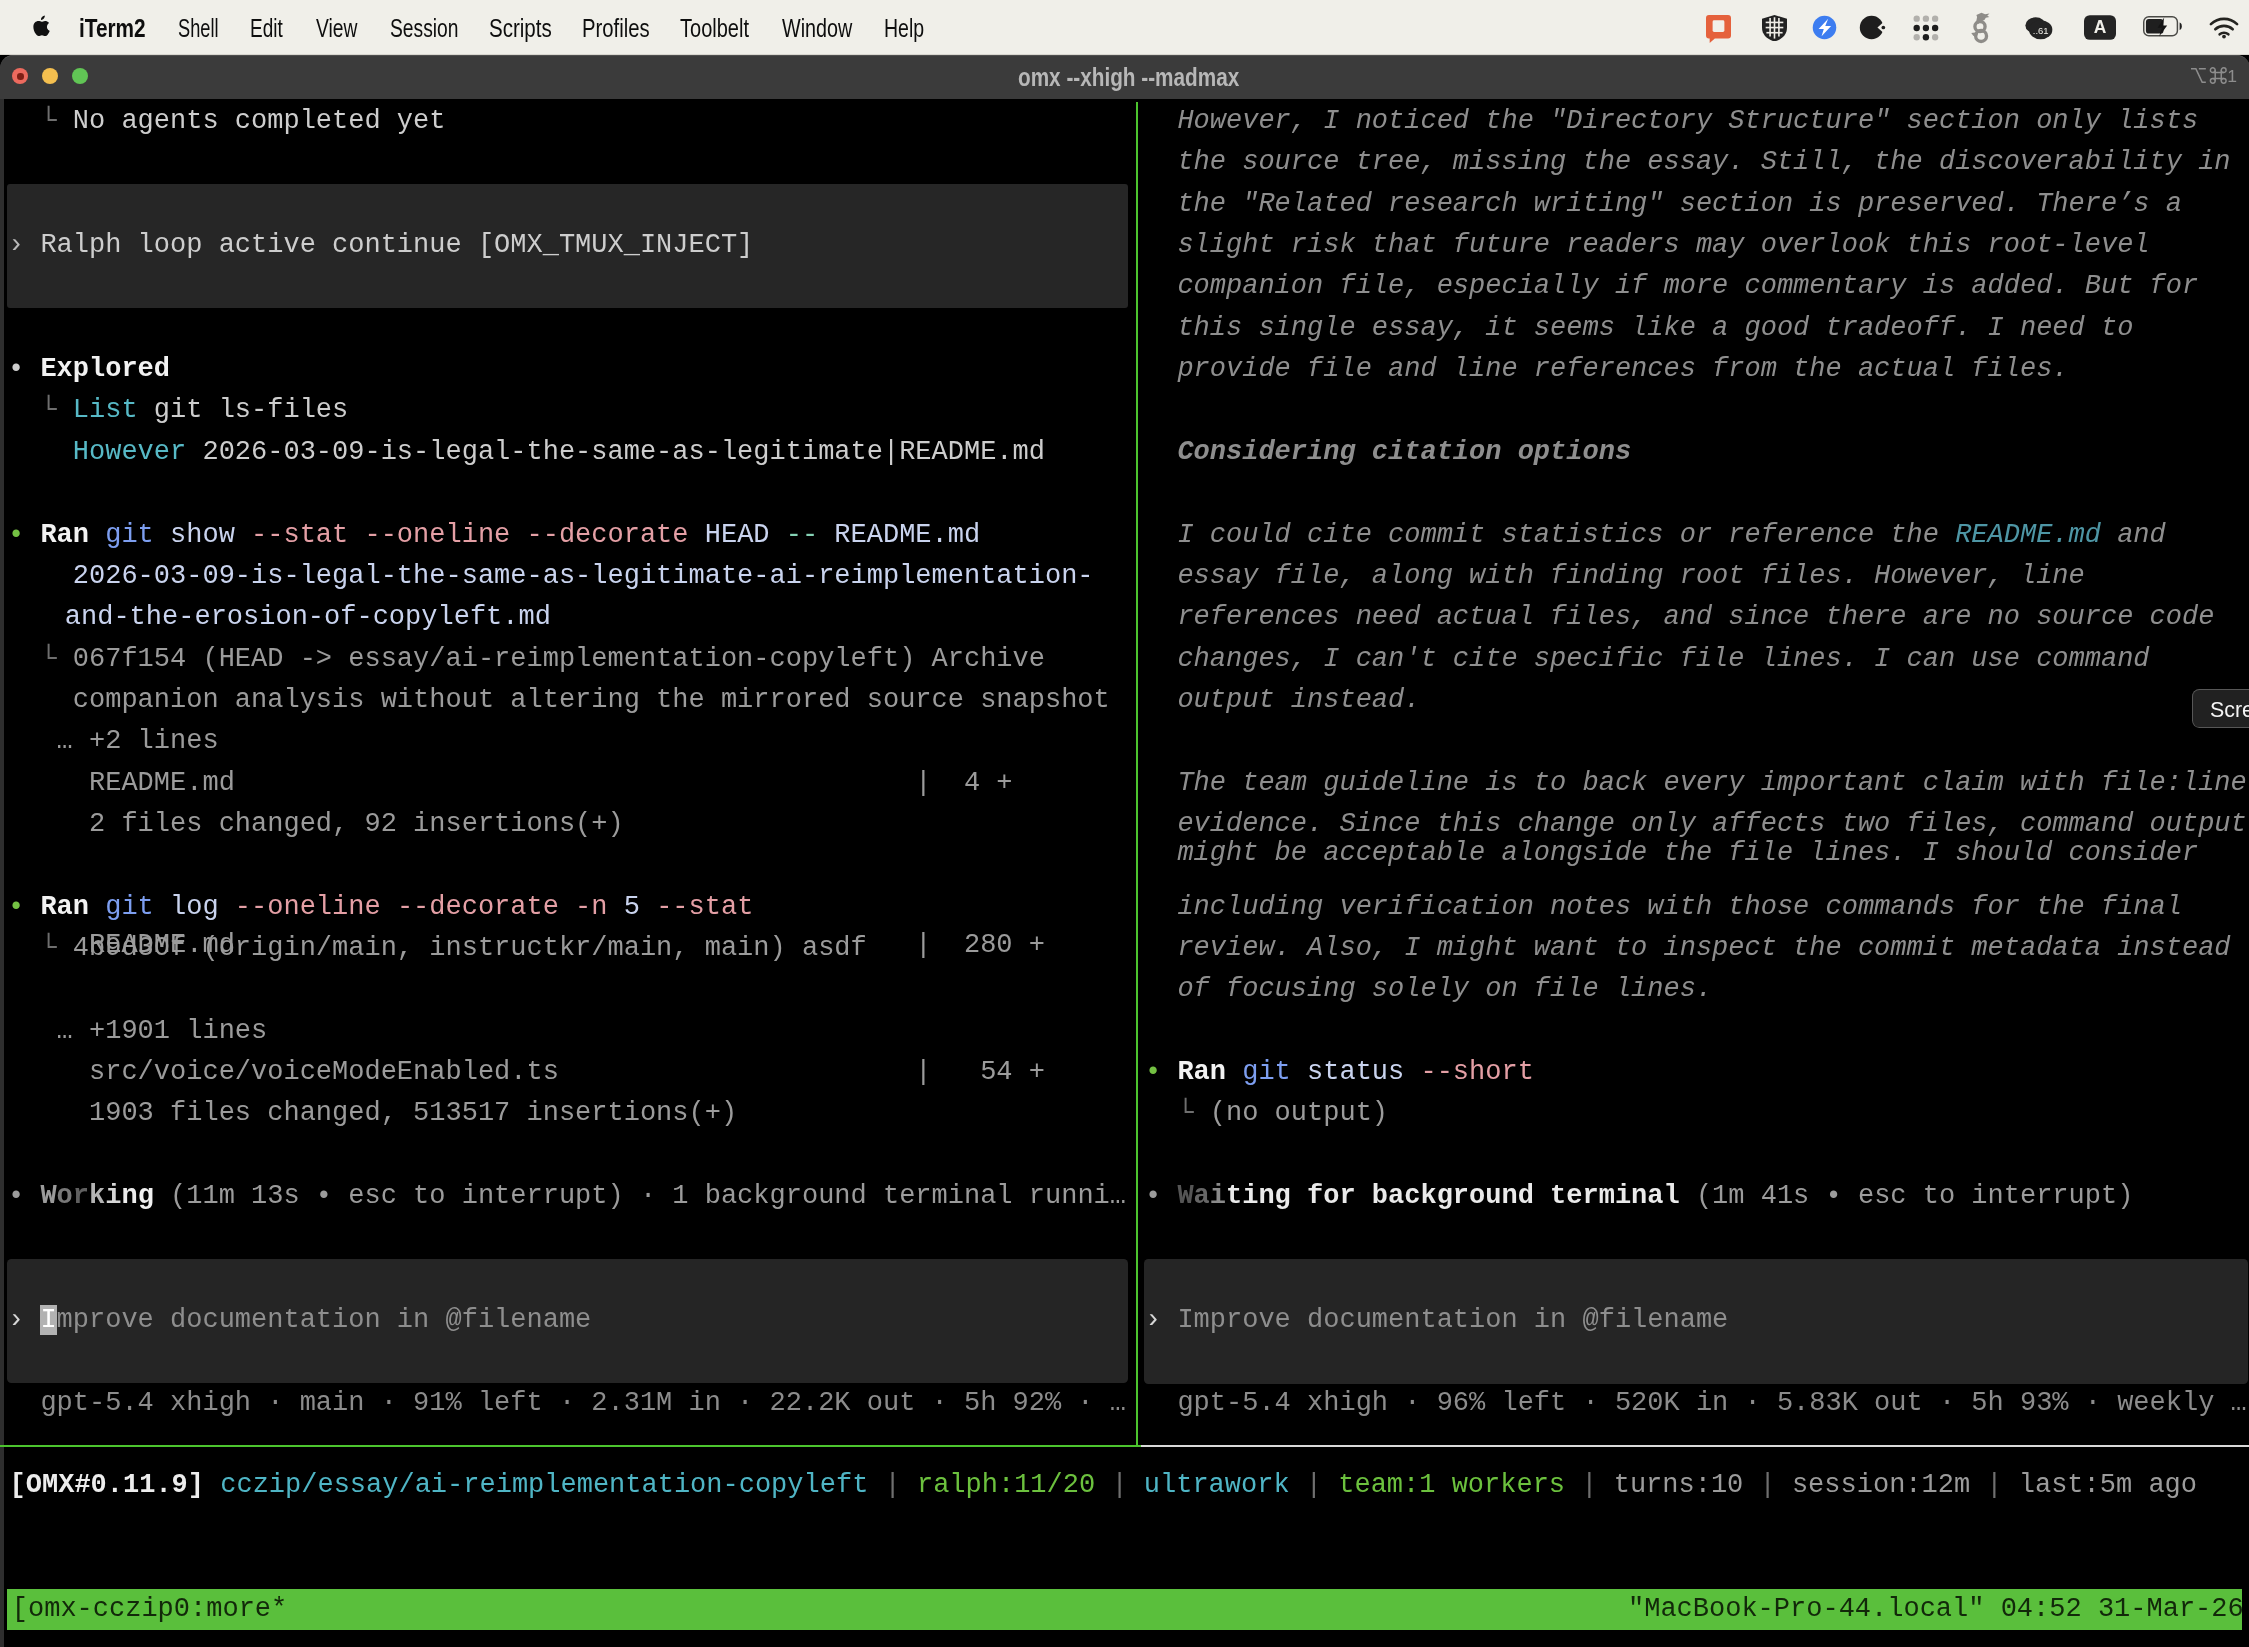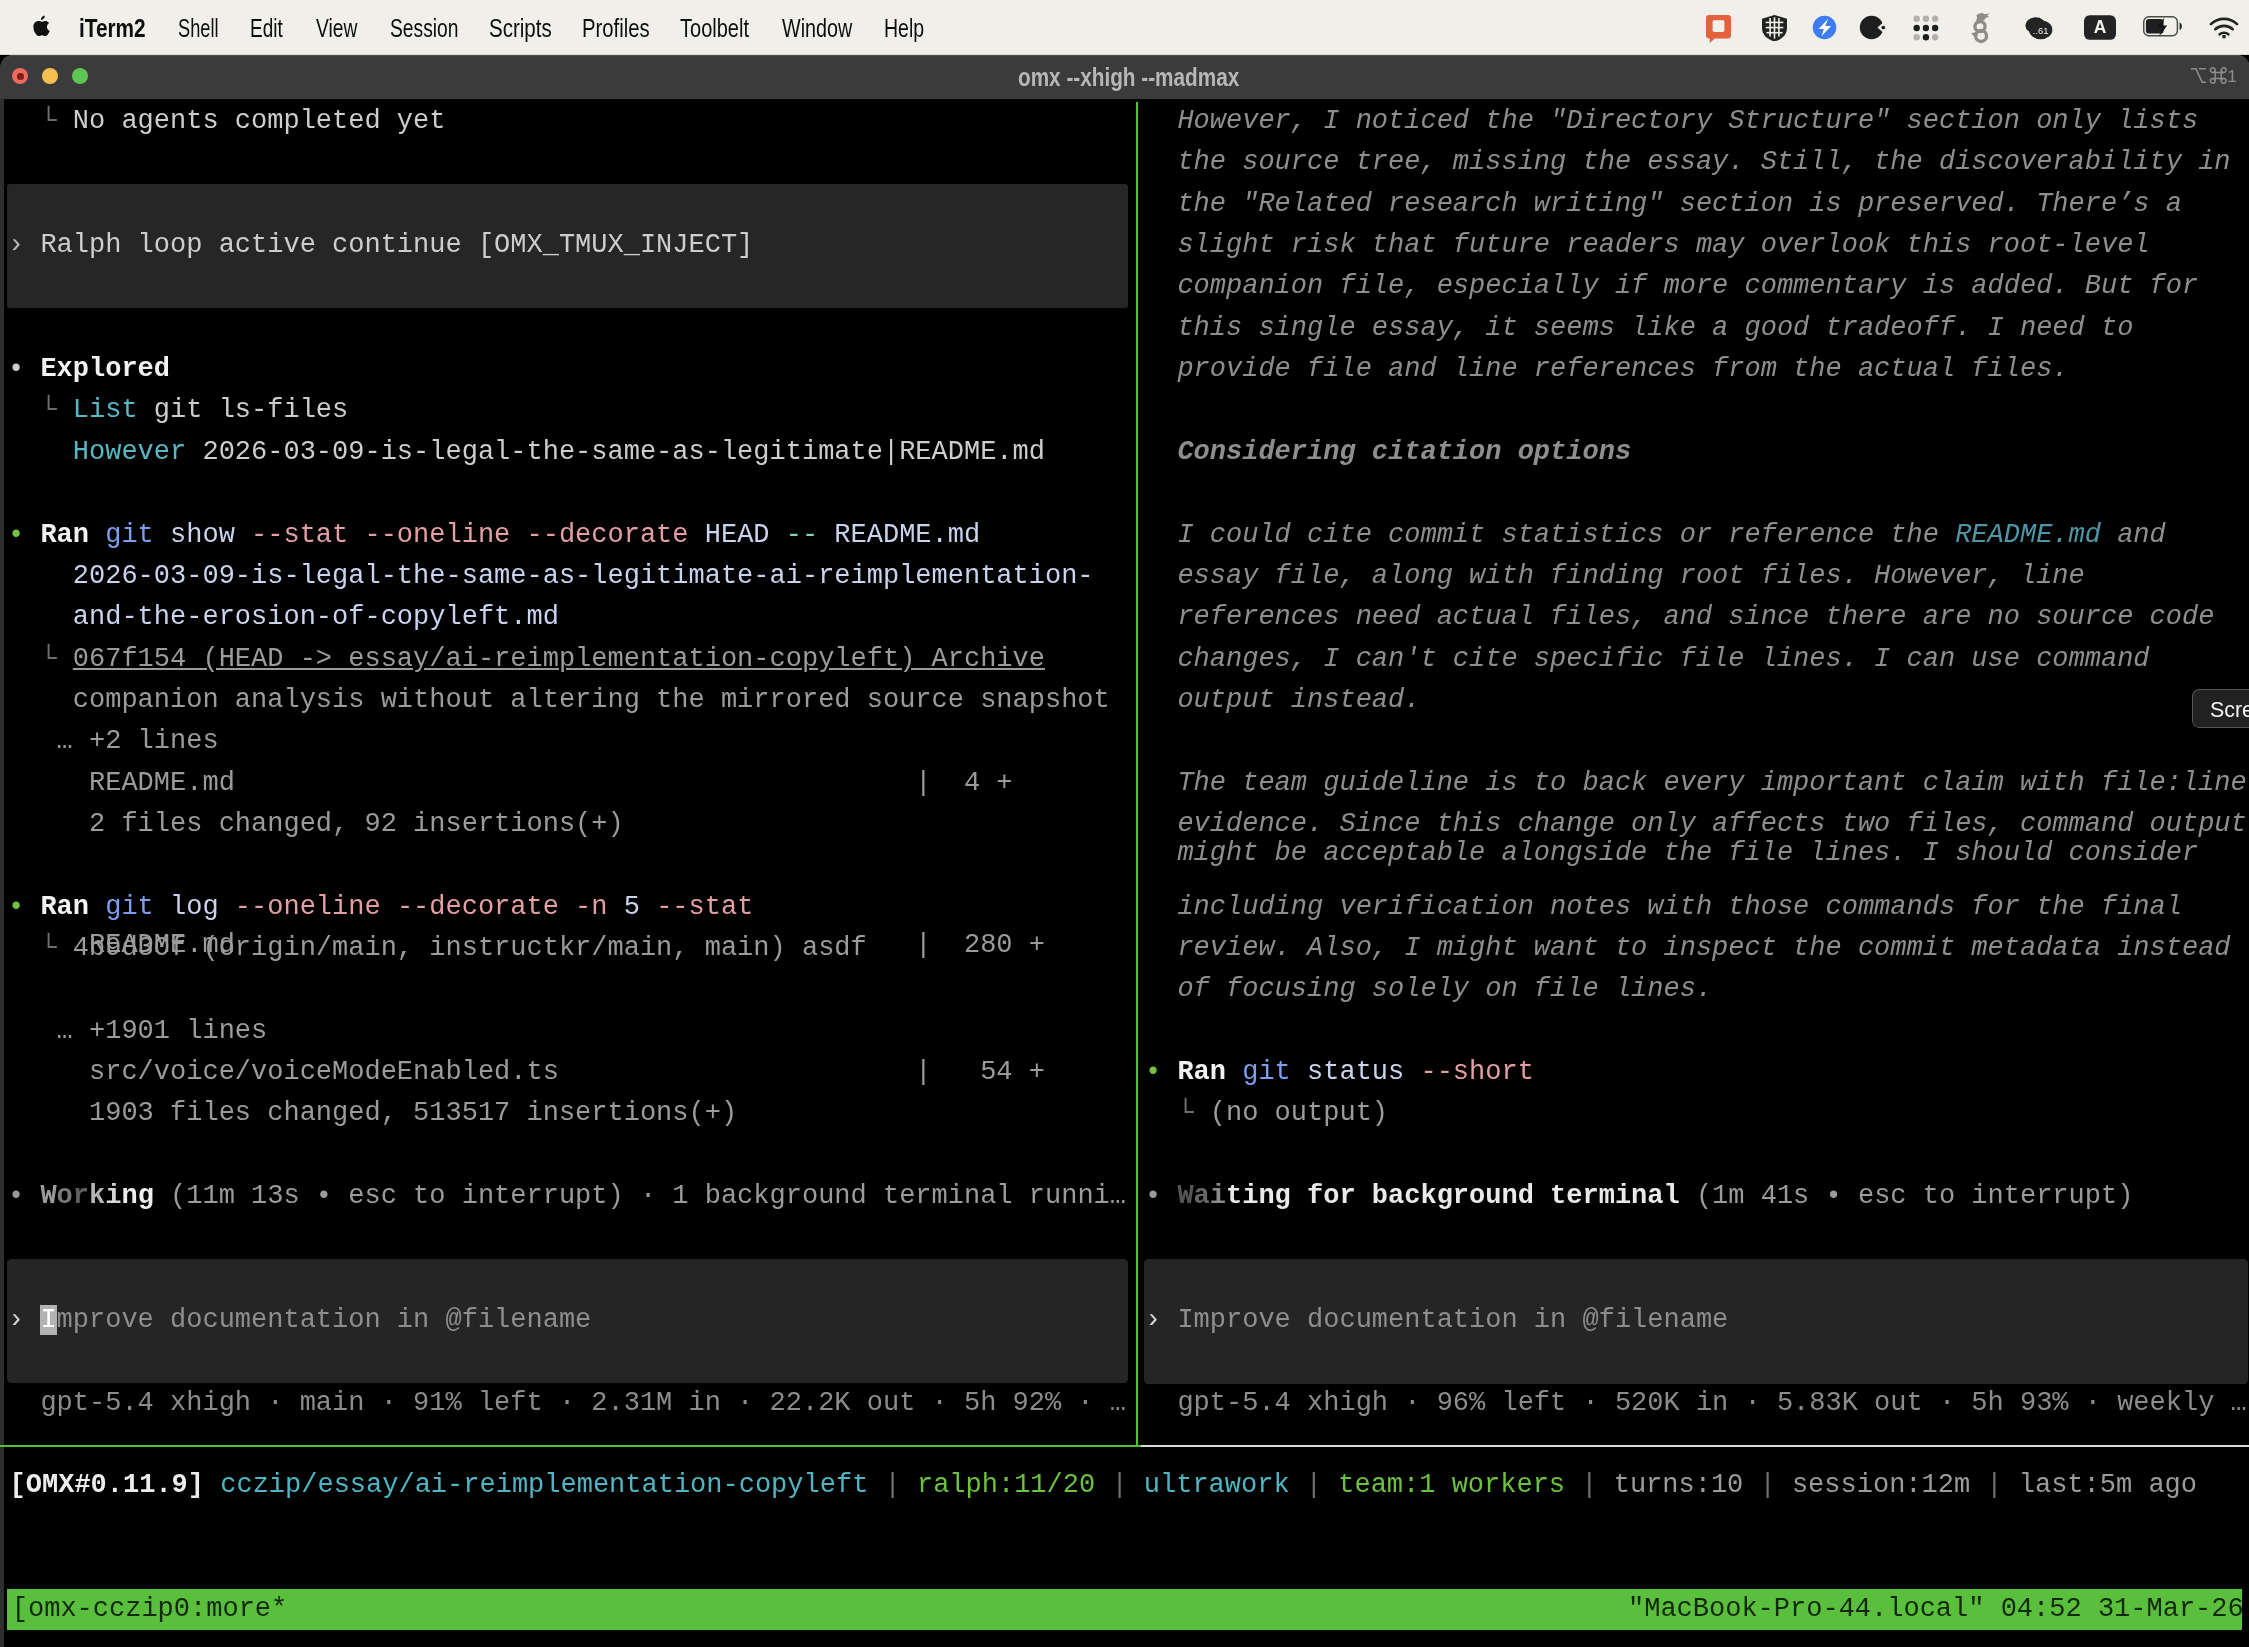--- a/index.html
+++ b/index.html
@@ -122,22 +122,22 @@
 <div style="position:absolute;left:0;top:1445px;width:1141px;height:2.2px;background:#4cc42e"></div>
 <div style="position:absolute;left:1141px;top:1445px;width:1109px;height:2.2px;background:#d9d9d9"></div>
 
 <pre class="t" style="left:8px;top:101px"><span style="color:#6e6e6e;">&nbsp;&nbsp;└&nbsp;</span><span style="color:#cdcdcd;">No&nbsp;agents&nbsp;completed&nbsp;yet</span></pre>
 <pre class="t" style="left:8px;top:225px"><span style="color:#b9b9b9;">›&nbsp;</span><span style="color:#cdcdcd;">Ralph&nbsp;loop&nbsp;active&nbsp;continue&nbsp;[OMX_TMUX_INJECT]</span></pre>
 <pre class="t" style="left:8px;top:349px"><span style="color:#cdcdcd;">•&nbsp;</span><span style="color:#f2f2f2;font-weight:700;">Explored</span></pre>
 <pre class="t" style="left:8px;top:390px"><span style="color:#6e6e6e;">&nbsp;&nbsp;└&nbsp;</span><span style="color:#57b9c6;">List</span><span style="color:#cdcdcd;">&nbsp;git&nbsp;ls-files</span></pre>
 <pre class="t" style="left:8px;top:432px"><span style="color:#cdcdcd;">&nbsp;&nbsp;&nbsp;&nbsp;</span><span style="color:#57b9c6;">However</span><span style="color:#cdcdcd;text-align:center;">&nbsp;2026-03-09-is-legal-the-same-as-legitimate|README.md</span></pre>
 <pre class="t" style="left:8px;top:515px"><span style="color:#74c143;">•&nbsp;</span><span style="color:#f2f2f2;font-weight:700;">Ran</span><span style="color:#cdcdcd;">&nbsp;</span><span style="color:#7d9ef0;">git</span><span style="color:#cdcdcd;">&nbsp;</span><span style="color:#c9d3ee;">show</span><span style="color:#cdcdcd;">&nbsp;</span><span style="color:#e49fa5;">--stat</span><span style="color:#cdcdcd;">&nbsp;</span><span style="color:#e49fa5;">--oneline</span><span style="color:#cdcdcd;">&nbsp;</span><span style="color:#e49fa5;">--decorate</span><span style="color:#cdcdcd;">&nbsp;</span><span style="color:#c9d3ee;">HEAD</span><span style="color:#cdcdcd;">&nbsp;</span><span style="color:#85d2b5;">--</span><span style="color:#cdcdcd;">&nbsp;</span><span style="color:#c9d3ee;">README.md</span></pre>
 <pre class="t" style="left:8px;top:556px"><span style="color:#c9d3ee;">&nbsp;&nbsp;&nbsp;&nbsp;2026-03-09-is-legal-the-same-as-legitimate-ai-reimplementation-</span></pre>
-<pre class="t" style="left:8px;top:597px"><span style="color:#c9d3ee;">&nbsp;&nbsp;&nbsp;&nbsp;and-the-erosion-of-copyleft.md</span></pre>
-<pre class="t" style="left:8px;top:639px"><span style="color:#6e6e6e;">&nbsp;&nbsp;└&nbsp;</span><span style="color:#9b9b9b;text-decoration:underline;">067f154&nbsp;(HEAD&nbsp;-&gt;&nbsp;essay/ai-reimplementation-copyleft)&nbsp;Archive</span></pre>
+<pre class="t" style="left:0;top:597px"><span style="color:#c9d3ee;">&nbsp;&nbsp;&nbsp;&nbsp;and-the-erosion-of-copyleft.md</span></pre>
+<pre class="t" style="left:8px;top:639px"><span style="color:#6e6e6e;">&nbsp;&nbsp;└&nbsp;</span><span style="color:#9b9b9b;">067f154&nbsp;(HEAD&nbsp;-&gt;&nbsp;essay/ai-reimplementation-copyleft)&nbsp;Archive</span></pre>
 <pre class="t" style="left:8px;top:680px"><span style="color:#9b9b9b;">&nbsp;&nbsp;&nbsp;&nbsp;companion&nbsp;analysis&nbsp;without&nbsp;altering&nbsp;the&nbsp;mirrored&nbsp;source&nbsp;snapshot</span></pre>
 <pre class="t" style="left:8px;top:721px"><span style="color:#9b9b9b;">&nbsp;&nbsp;&nbsp;…&nbsp;+2&nbsp;lines</span></pre>
 <pre class="t" style="left:8px;top:763px"><span style="color:#9b9b9b;">&nbsp;&nbsp;&nbsp;&nbsp;&nbsp;README.md&nbsp;&nbsp;&nbsp;&nbsp;&nbsp;&nbsp;&nbsp;&nbsp;&nbsp;&nbsp;&nbsp;&nbsp;&nbsp;&nbsp;&nbsp;&nbsp;&nbsp;&nbsp;&nbsp;&nbsp;&nbsp;&nbsp;&nbsp;&nbsp;&nbsp;&nbsp;&nbsp;&nbsp;&nbsp;&nbsp;&nbsp;&nbsp;&nbsp;&nbsp;&nbsp;&nbsp;&nbsp;&nbsp;&nbsp;&nbsp;&nbsp;&nbsp;|&nbsp;&nbsp;4&nbsp;+</span></pre>
 <pre class="t" style="left:8px;top:804px"><span style="color:#9b9b9b;">&nbsp;&nbsp;&nbsp;&nbsp;&nbsp;2&nbsp;files&nbsp;changed,&nbsp;92&nbsp;insertions(+)</span></pre>
 <pre class="t" style="left:8px;top:887px"><span style="color:#74c143;">•&nbsp;</span><span style="color:#f2f2f2;font-weight:700;">Ran</span><span style="color:#cdcdcd;">&nbsp;</span><span style="color:#7d9ef0;">git</span><span style="color:#cdcdcd;">&nbsp;</span><span style="color:#c9d3ee;">log</span><span style="color:#cdcdcd;">&nbsp;</span><span style="color:#e49fa5;">--oneline</span><span style="color:#cdcdcd;">&nbsp;</span><span style="color:#e49fa5;">--decorate</span><span style="color:#cdcdcd;">&nbsp;</span><span style="color:#e49fa5;">-n</span><span style="color:#cdcdcd;">&nbsp;</span><span style="color:#c9d3ee;">5</span><span style="color:#cdcdcd;">&nbsp;</span><span style="color:#e49fa5;">--stat</span></pre>
 <pre class="t" style="left:8px;top:928px"><span style="color:#6e6e6e;">&nbsp;&nbsp;└&nbsp;</span><span style="color:#9b9b9b;">4b9d30f&nbsp;(origin/main,&nbsp;instructkr/main,&nbsp;main)&nbsp;asdf</span></pre>
 <pre class="t" style="left:8px;top:925px"><span style="color:#9b9b9b;">&nbsp;&nbsp;&nbsp;&nbsp;&nbsp;README.md&nbsp;&nbsp;&nbsp;&nbsp;&nbsp;&nbsp;&nbsp;&nbsp;&nbsp;&nbsp;&nbsp;&nbsp;&nbsp;&nbsp;&nbsp;&nbsp;&nbsp;&nbsp;&nbsp;&nbsp;&nbsp;&nbsp;&nbsp;&nbsp;&nbsp;&nbsp;&nbsp;&nbsp;&nbsp;&nbsp;&nbsp;&nbsp;&nbsp;&nbsp;&nbsp;&nbsp;&nbsp;&nbsp;&nbsp;&nbsp;&nbsp;&nbsp;|&nbsp;&nbsp;280&nbsp;+</span></pre>
 <pre class="t" style="left:8px;top:1011px"><span style="color:#9b9b9b;">&nbsp;&nbsp;&nbsp;…&nbsp;+1901&nbsp;lines</span></pre>
 <pre class="t" style="left:8px;top:1052px"><span style="color:#9b9b9b;">&nbsp;&nbsp;&nbsp;&nbsp;&nbsp;src/voice/voiceModeEnabled.ts&nbsp;&nbsp;&nbsp;&nbsp;&nbsp;&nbsp;&nbsp;&nbsp;&nbsp;&nbsp;&nbsp;&nbsp;&nbsp;&nbsp;&nbsp;&nbsp;&nbsp;&nbsp;&nbsp;&nbsp;&nbsp;&nbsp;|&nbsp;&nbsp;&nbsp;54&nbsp;+</span></pre>
 <pre class="t" style="left:8px;top:1093px"><span style="color:#9b9b9b;">&nbsp;&nbsp;&nbsp;&nbsp;&nbsp;1903&nbsp;files&nbsp;changed,&nbsp;513517&nbsp;insertions(+)</span></pre>

